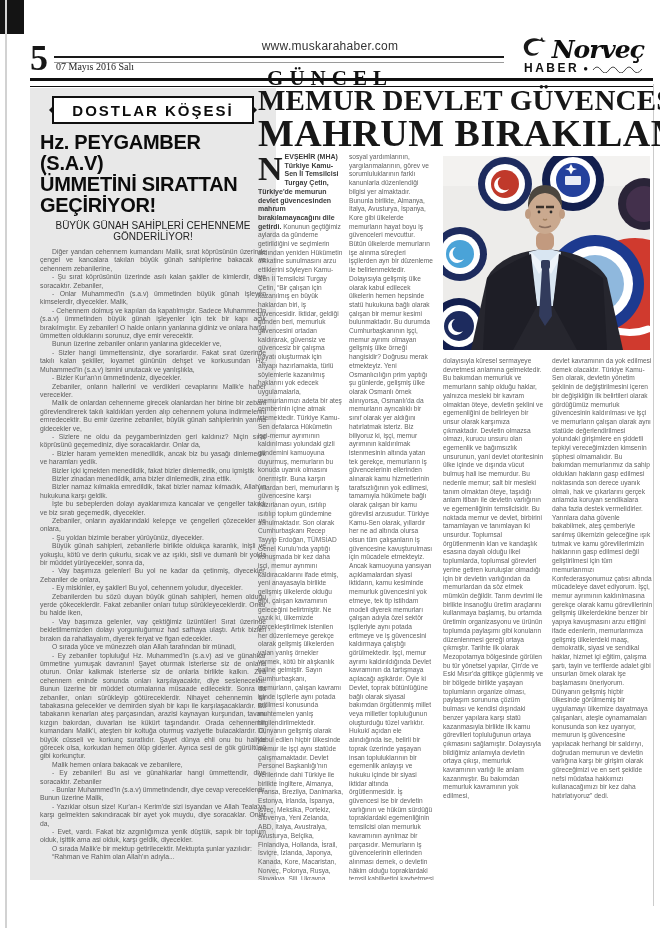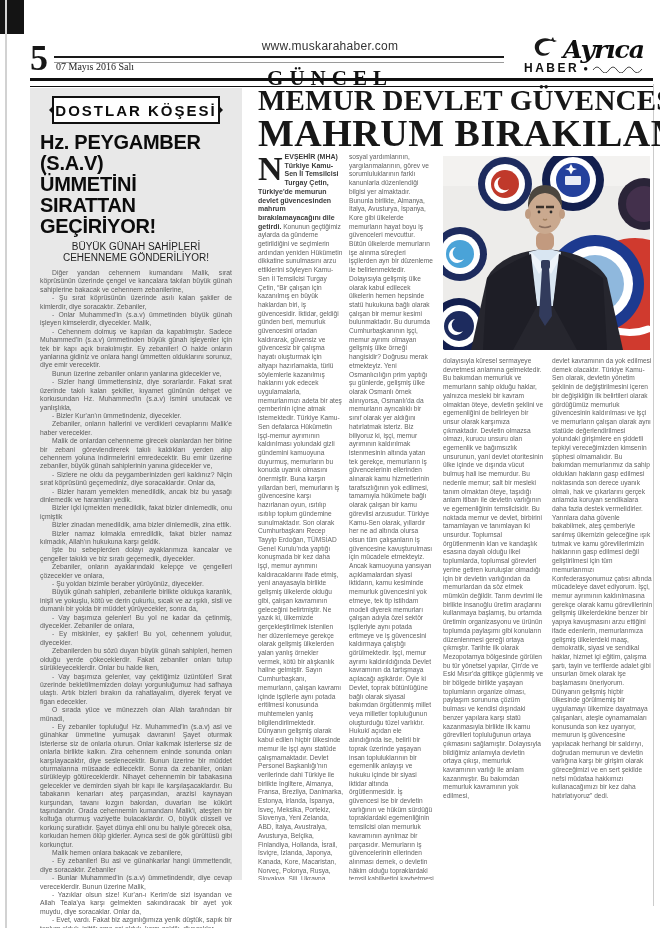--- a/index.html
+++ b/index.html
@@ -24,21 +24,21 @@
   .logo-block{position:absolute;right:16px;top:36px;width:170px;height:44px;text-align:right;}
   .logo-main{font-family:"DejaVu Serif",serif;font-style:italic;font-weight:900;
              font-size:25px;letter-spacing:-1px;color:#0e0e0e;line-height:26px;}
   .logo-sub-row{display:flex;justify-content:flex-end;align-items:center;gap:4px;margin-top:-2px;}
   .logo-sub{font-size:12px;font-weight:bold;letter-spacing:2.5px;color:#111;}
   .logo-dot{font-size:8px;color:#111;}
   .double-rule{position:absolute;left:30px;top:78px;width:623px;height:5px;
                border-top:3px solid #101010;border-bottom:1.5px solid #101010;}
 
   
-  .dostlar{position:absolute;left:30px;top:88px;width:212px;height:792px;
+  .dostlar{position:absolute;left:30px;top:88px;width:246px;height:792px;
            background:#e8e8e8;box-sizing:border-box;padding:8px 10px;}
   .ribbon{position:relative;margin:0 12px 8px;background:#fff;border:2px solid #101010;
           text-align:center;padding:4px 0 3px;font-weight:bold;font-size:15px;
           letter-spacing:2px;color:#0d0d0d;}
   .ribbon:before,.ribbon:after{content:"";position:absolute;top:50%;width:0;height:0;
           border:5px solid transparent;margin-top:-5px;}
   .ribbon:before{left:-10px;border-right-color:#101010;}
   .ribbon:after{right:-10px;border-left-color:#101010;}
   .d-title{margin:4px 0 3px;text-align:left;font-weight:900;font-size:20px;
            line-height:21px;letter-spacing:-.3px;color:#0c0c0c;}
@@ -77,21 +77,21 @@
 
   <div class="section-block">
     <span class="site">www.muskarahaber.com</span>
     <span class="section">GÜNCEL</span>
   </div>
 
   <div class="logo-block">
     <svg width="30" height="26" viewBox="0 0 30 26" style="vertical-align:-4px;margin-right:2px">
       <path d="M24,6 C14,-2 2,4 4,13 C6,21 16,22 19,16 C14,19 8,17 8,12 C8,6 17,3 24,6 Z" fill="#1a1a1a"></path>
       <path d="M20,4 l2,-3 l1,3 l3,1 l-3,1 z" fill="#1a1a1a"></path>
-    </svg><span class="logo-main">Ayrıca</span>
+    </svg><span class="logo-main">Norveç</span>
     <div class="logo-sub-row">
       <span class="logo-sub">HABER</span>
       <span class="logo-dot">●</span>
       <svg width="52" height="10" viewBox="0 0 52 10">
         <path d="M1,7 q4,-6 8,0 q4,6 8,0 q4,-6 8,0 q4,6 8,0 q4,-6 8,0 q4,6 9,-1" fill="none" stroke="#4a4a4a" stroke-width="1"></path>
       </svg>
     </div>
   </div>
 
   <div class="double-rule"></div>

